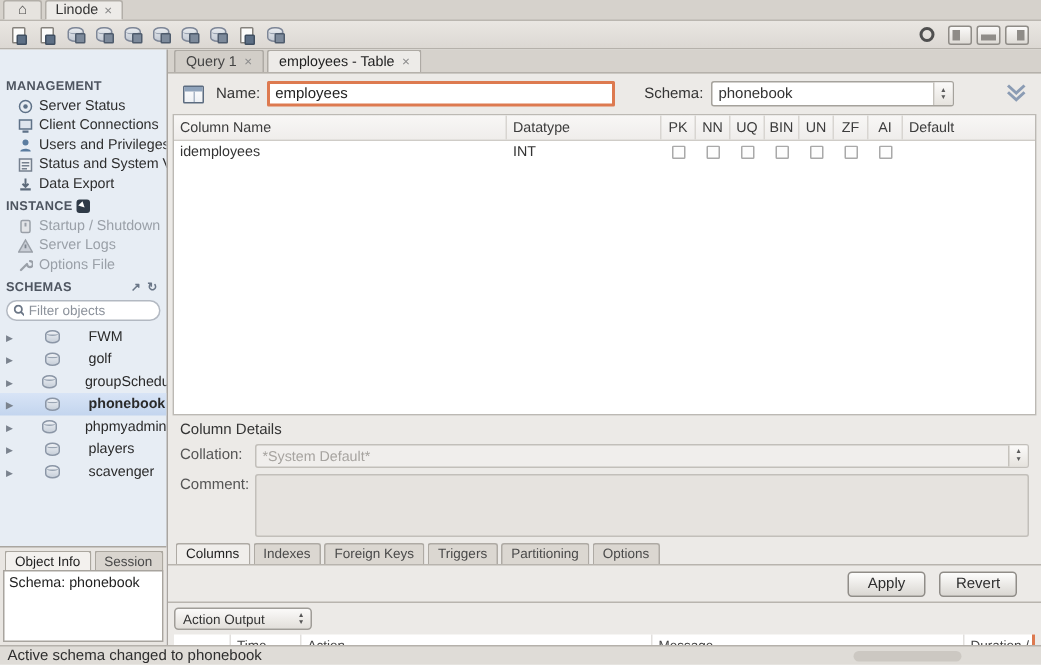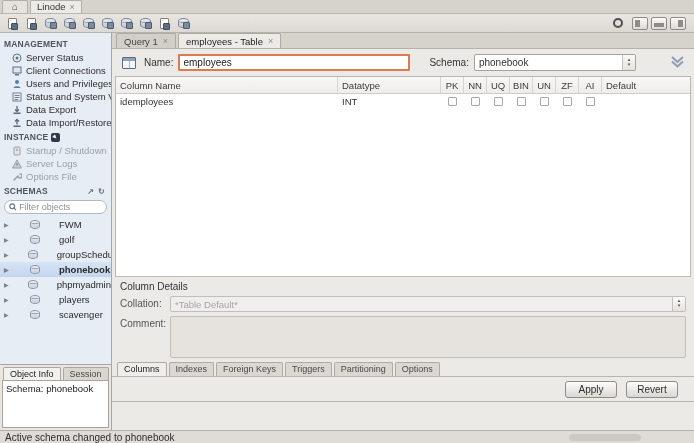--- a/index.html
+++ b/index.html
@@ -27,21 +27,21 @@
   .ptoggle i { position:absolute; background:#8f8c88; }
   .ptoggle.left i  { left:2px; top:2px; width:5px; height:7px; }
   .ptoggle.bottom i{ left:2px; bottom:2px; width:10px; height:4px; }
   .ptoggle.right i { right:2px; top:2px; width:5px; height:7px; }
 
   
   .content { flex:1 1 auto; display:flex; min-height:0; }
 
   
   .left-col { width:112px; flex:0 0 112px; display:flex; flex-direction:column; border-right:1px solid #a9a5a0; background:#e7edf4; }
-  .side-scroll { flex:1 1 auto; overflow:hidden; padding-top:3px; }
+  .side-scroll { flex:1 1 auto; overflow:hidden; padding-top:16px; }
   .sec-title { font-size:8.5px; font-weight:bold; color:#4e5560; letter-spacing:.2px; padding:3px 4px 2px 4px; display:flex; align-items:center; }
   .sec-title .spacer { flex:1; }
   .s-item { display:flex; align-items:center; gap:4px; padding:1px 2px 1px 12px; height:13px; font-size:9.5px; color:#2e2e2e; white-space:nowrap; overflow:hidden; }
   .s-item.disabled { color:#9aa0a8; }
   .s-item svg { flex:0 0 auto; }
   .inst-badge { width:9px; height:9px; background:#2f3a47; border-radius:2px; margin-left:3px; position:relative; }
   .inst-badge::after { content:""; position:absolute; left:2px; top:2px; border-left:4px solid #fff; border-top:2px solid transparent; border-bottom:2px solid transparent; transform:rotate(45deg); }
   .mini-act { font-size:8px; color:#6a7687; padding:0 2px; }
   .filterbox { margin:2px 4px 3px 4px; height:14px; background:#fff; border:1px solid #b3b9c2; border-radius:7px; display:flex; align-items:center; padding:0 4px; gap:3px;justify-content:center; }
   .filterbox input { border:none; outline:none; width:100%; font-size:9px; font-family:"Liberation Sans",sans-serif; color:#333; background:transparent; }
@@ -218,27 +218,20 @@
             </svg>
           <span>Status and System Variables</span>
         </div>
         <div class="s-item">
           <svg width="10" height="10">
               <path d="M5 1 L5 6 M3 4.5 L5 6.5 L7 4.5" stroke="#5c6a7a" fill="none" stroke-width="1.3"></path>
               <rect x="1.5" y="7.5" width="7" height="1.5" fill="#5c6a7a"></rect>
             </svg>
           <span>Data Export</span>
         </div>
-        <div class="s-item">
-          <svg width="10" height="10">
-              <path d="M5 6.5 L5 1.5 M3 3.5 L5 1.5 L7 3.5" stroke="#5c6a7a" fill="none" stroke-width="1.3"></path>
-              <rect x="1.5" y="7.5" width="7" height="1.5" fill="#5c6a7a"></rect>
-            </svg>
-          <span>Data Import/Restore</span>
-        </div>
 
         <div class="sec-title">
           <span>INSTANCE</span>
           <span class="inst-badge"></span>
         </div>
         <div class="s-item disabled">
           <svg width="10" height="10">
               <rect x="2" y="1" width="6" height="8" rx="1" fill="#e3e5e8" stroke="#9aa0a8"></rect>
               <line x1="5" y1="2.5" x2="5" y2="5" stroke="#9aa0a8" stroke-width="1.3"></line>
             </svg>
@@ -391,21 +384,21 @@
           <div class="c-def"></div>
         </div>
         <div class="g-fill"></div>
       </div>
 
       <div class="details">
         <div class="d-title">Column Details</div>
         <div class="d-row">
           <span class="d-lbl">Collation:</span>
           <div class="dis-combo">
-            <span class="val">*Table Default*</span>
+            <span class="val">*System Default*</span>
             <span class="stepper">
                 <span>▲</span>
                 <span>▼</span>
               </span>
           </div>
         </div>
         <div class="d-row">
           <span class="d-lbl">Comment:</span>
           <div class="dis-area"></div>
         </div>
@@ -418,20 +411,36 @@
         <div class="b-tab">Triggers</div>
         <div class="b-tab">Partitioning</div>
         <div class="b-tab">Options</div>
       </div>
 
       <div class="btn-row">
         <div class="btn">Apply</div>
         <div class="btn">Revert</div>
       </div>
 
+      <div class="output">
+        <div class="out-sel">
+          <span class="val">Action Output</span>
+          <span class="arr"><span>▲</span><br><span>▼</span></span>
+        </div>
+        <div class="out-table">
+          <div class="out-head">
+            <div class="oc0"></div>
+            <div class="oc1">Time</div>
+            <div class="oc2">Action</div>
+            <div class="oc3">Message</div>
+            <div class="oc4">Duration / Fetch</div>
+          </div>
+          <div class="out-strip"></div>
+        </div>
+      </div>
     </div>
   </div>
 
   <div class="statusbar">
     <span>Active schema changed to phonebook</span>
     <div class="grip"></div>
   </div>
 </div>
 
 </body></html>

